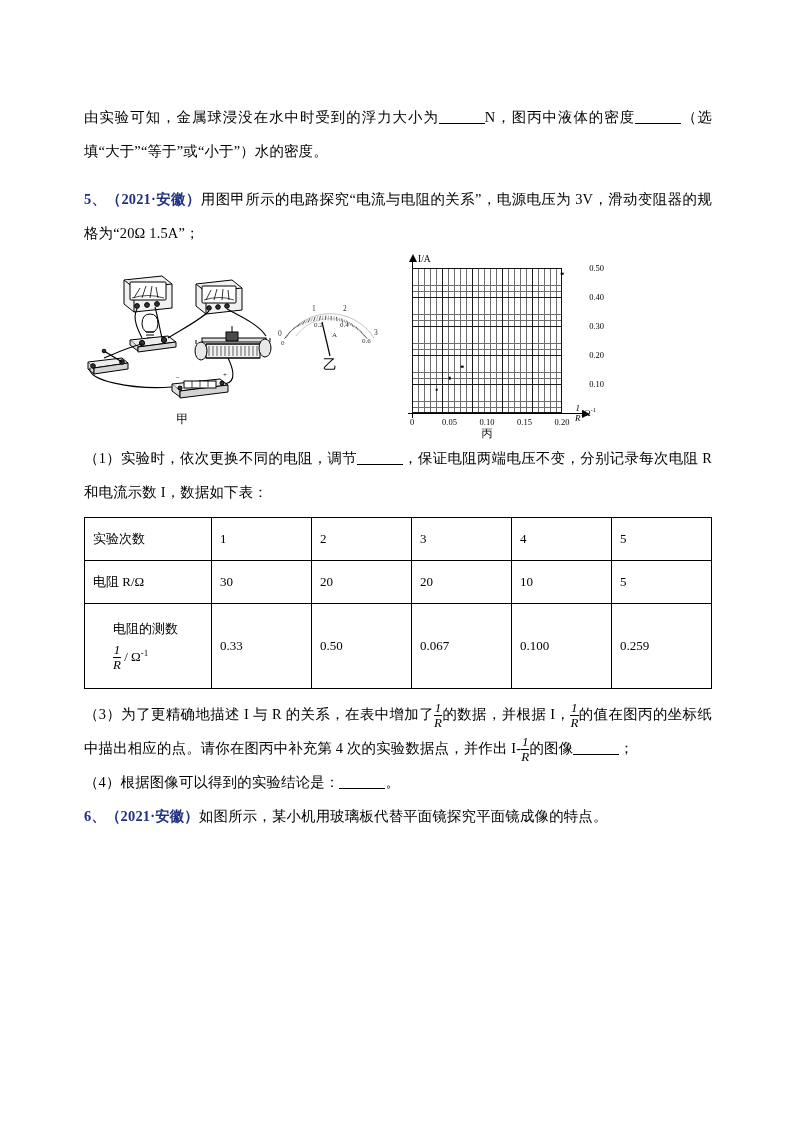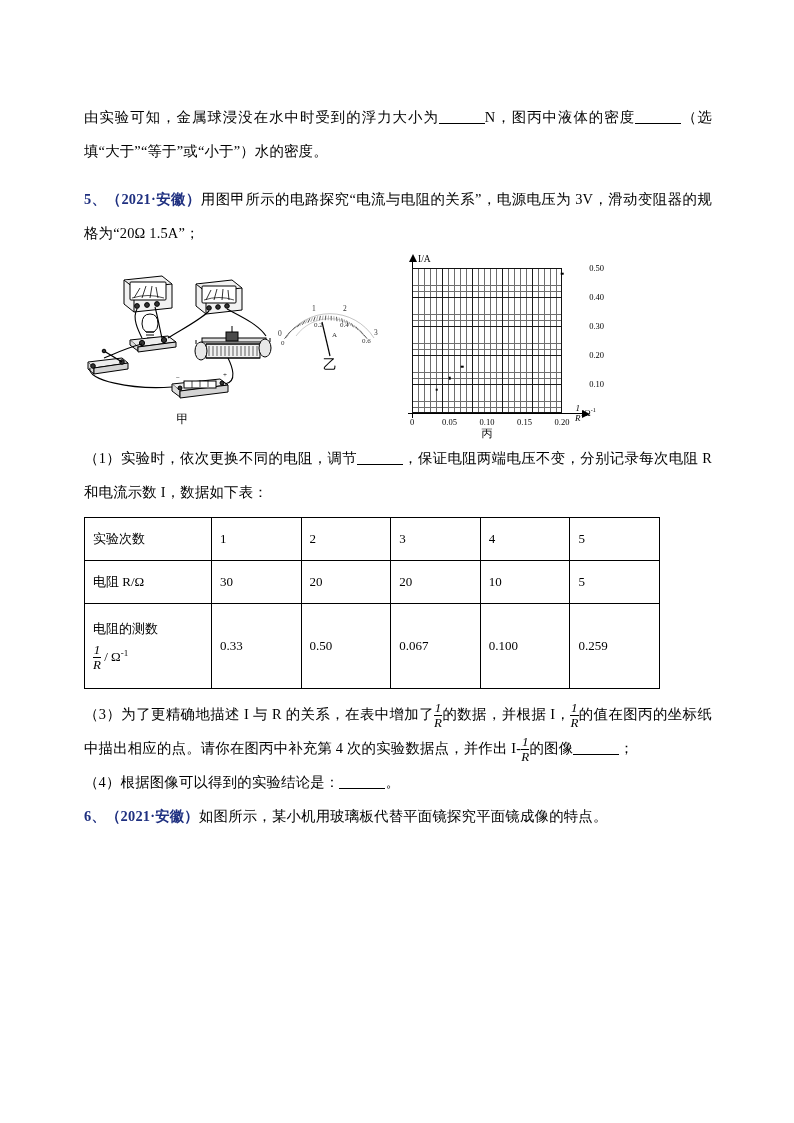--- a/index.html
+++ b/index.html
@@ -210,35 +210,35 @@
     left: 28px;
     width: 150px;
     top: 170px;
     text-align: center;
     font-size: 11px;
   }
 
   
   table.data {
     border-collapse: collapse;
-    width: 576px;
+    width: 628px;
     margin-top: 8px;
     table-layout: fixed;
   }
   table.data td {
     border: 1px solid #000;
     font-size: 13px;
     padding: 6px 8px;
     height: 30px;
     vertical-align: middle;
     font-family: "Liberation Serif", serif;
   }
   table.data td.lab { width: 110px; }
   table.data tr.tall td { height: 72px; vertical-align: middle; }
-  .cellstack { line-height: 1.5; }
+  .cellstack { line-height: 1.5; margin-left: 20px; }
   .fracbig {
     display: inline-block;
     text-align: center;
     line-height: 1.1;
     font-style: italic;
     vertical-align: middle;
     font-size: 13px;
   }
   .fracbig .num { display:block; border-bottom: 1px solid #000; }
   .fracbig .den { display:block; }

